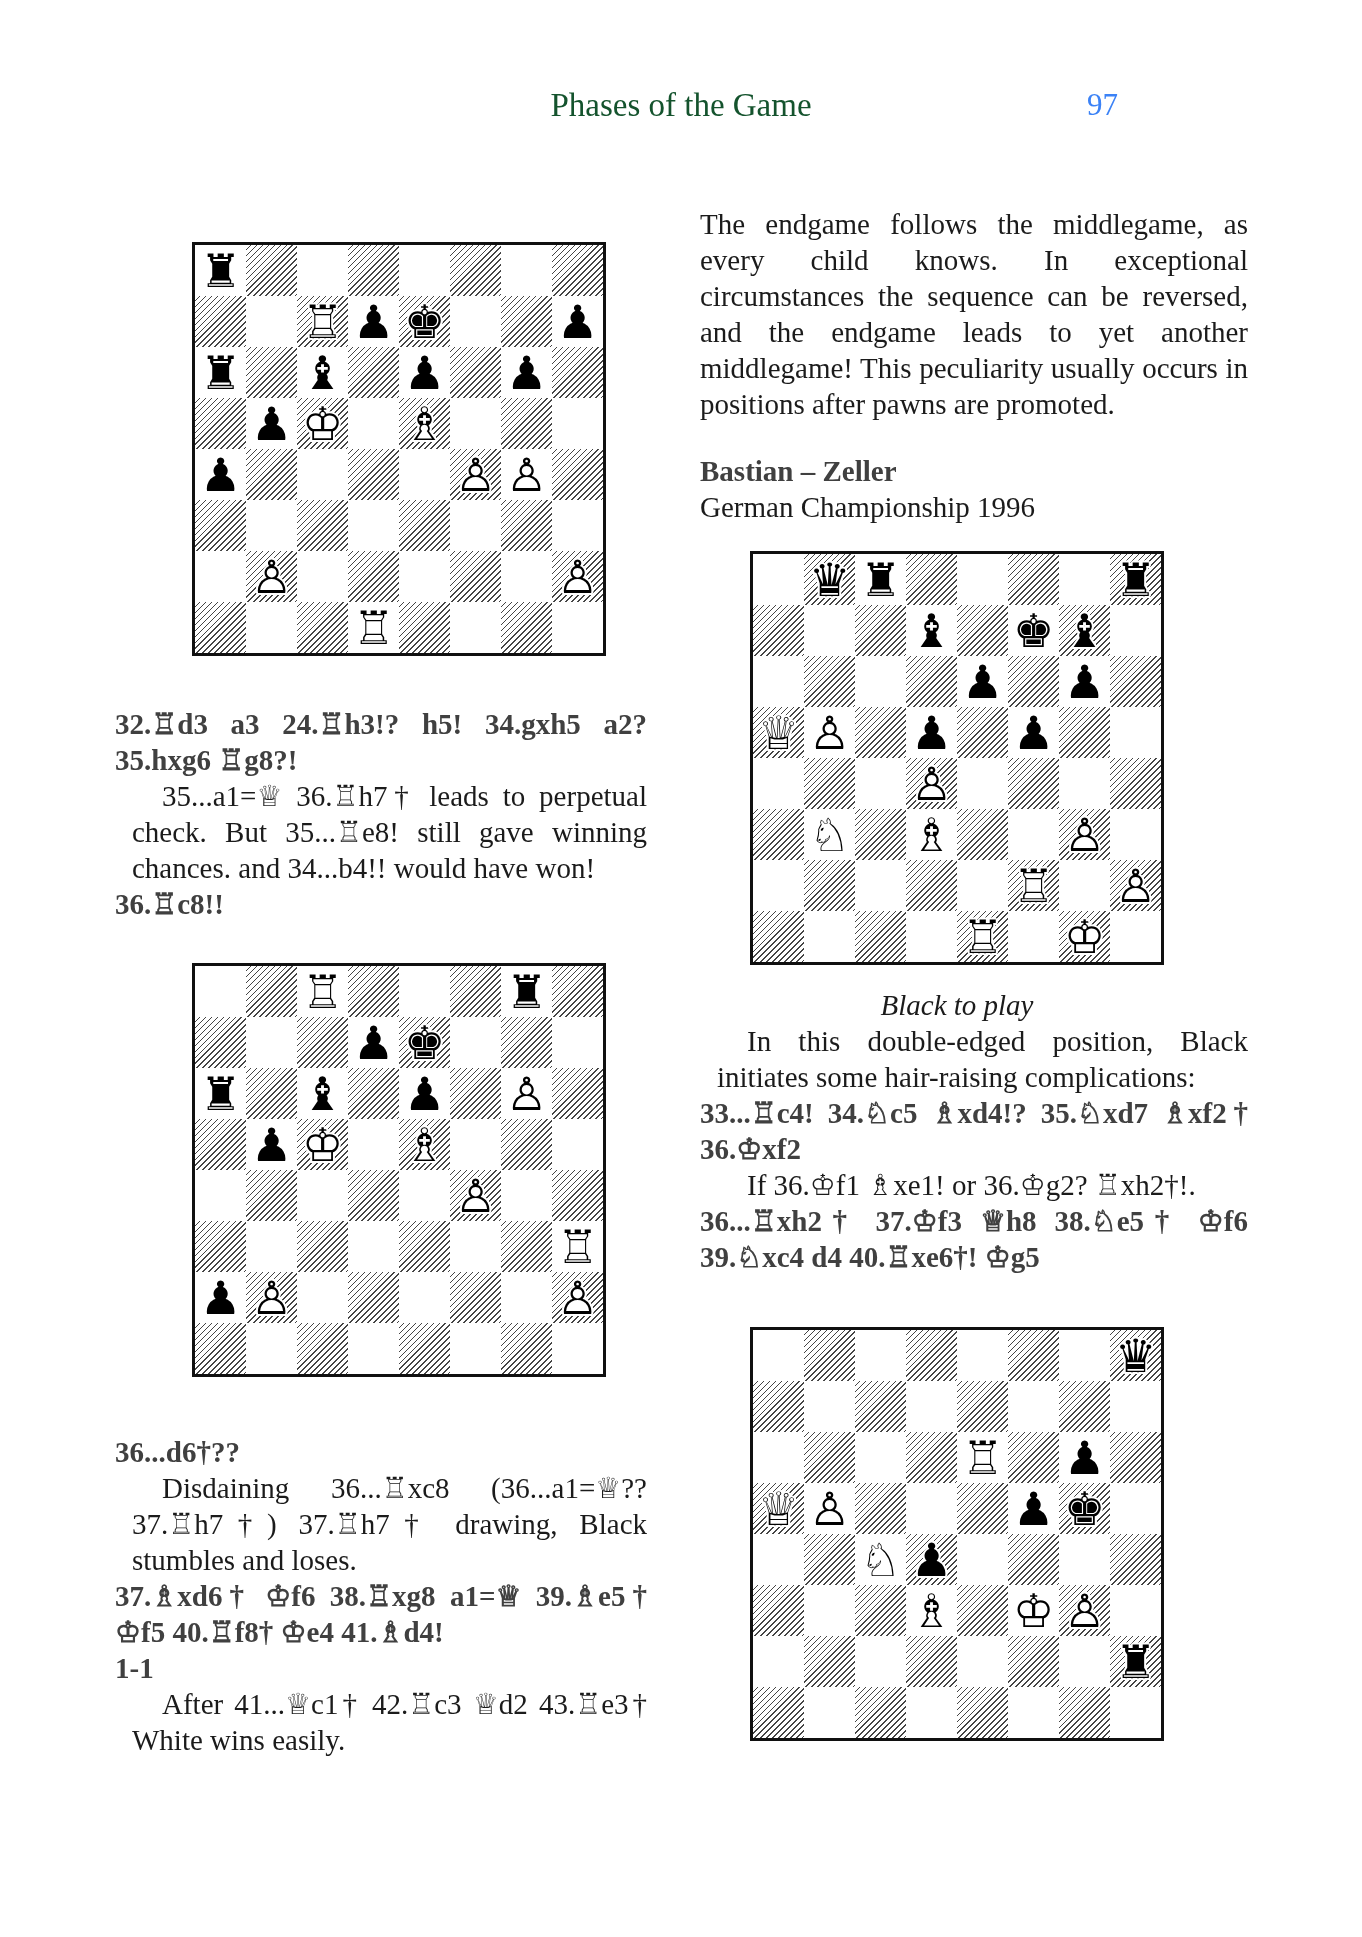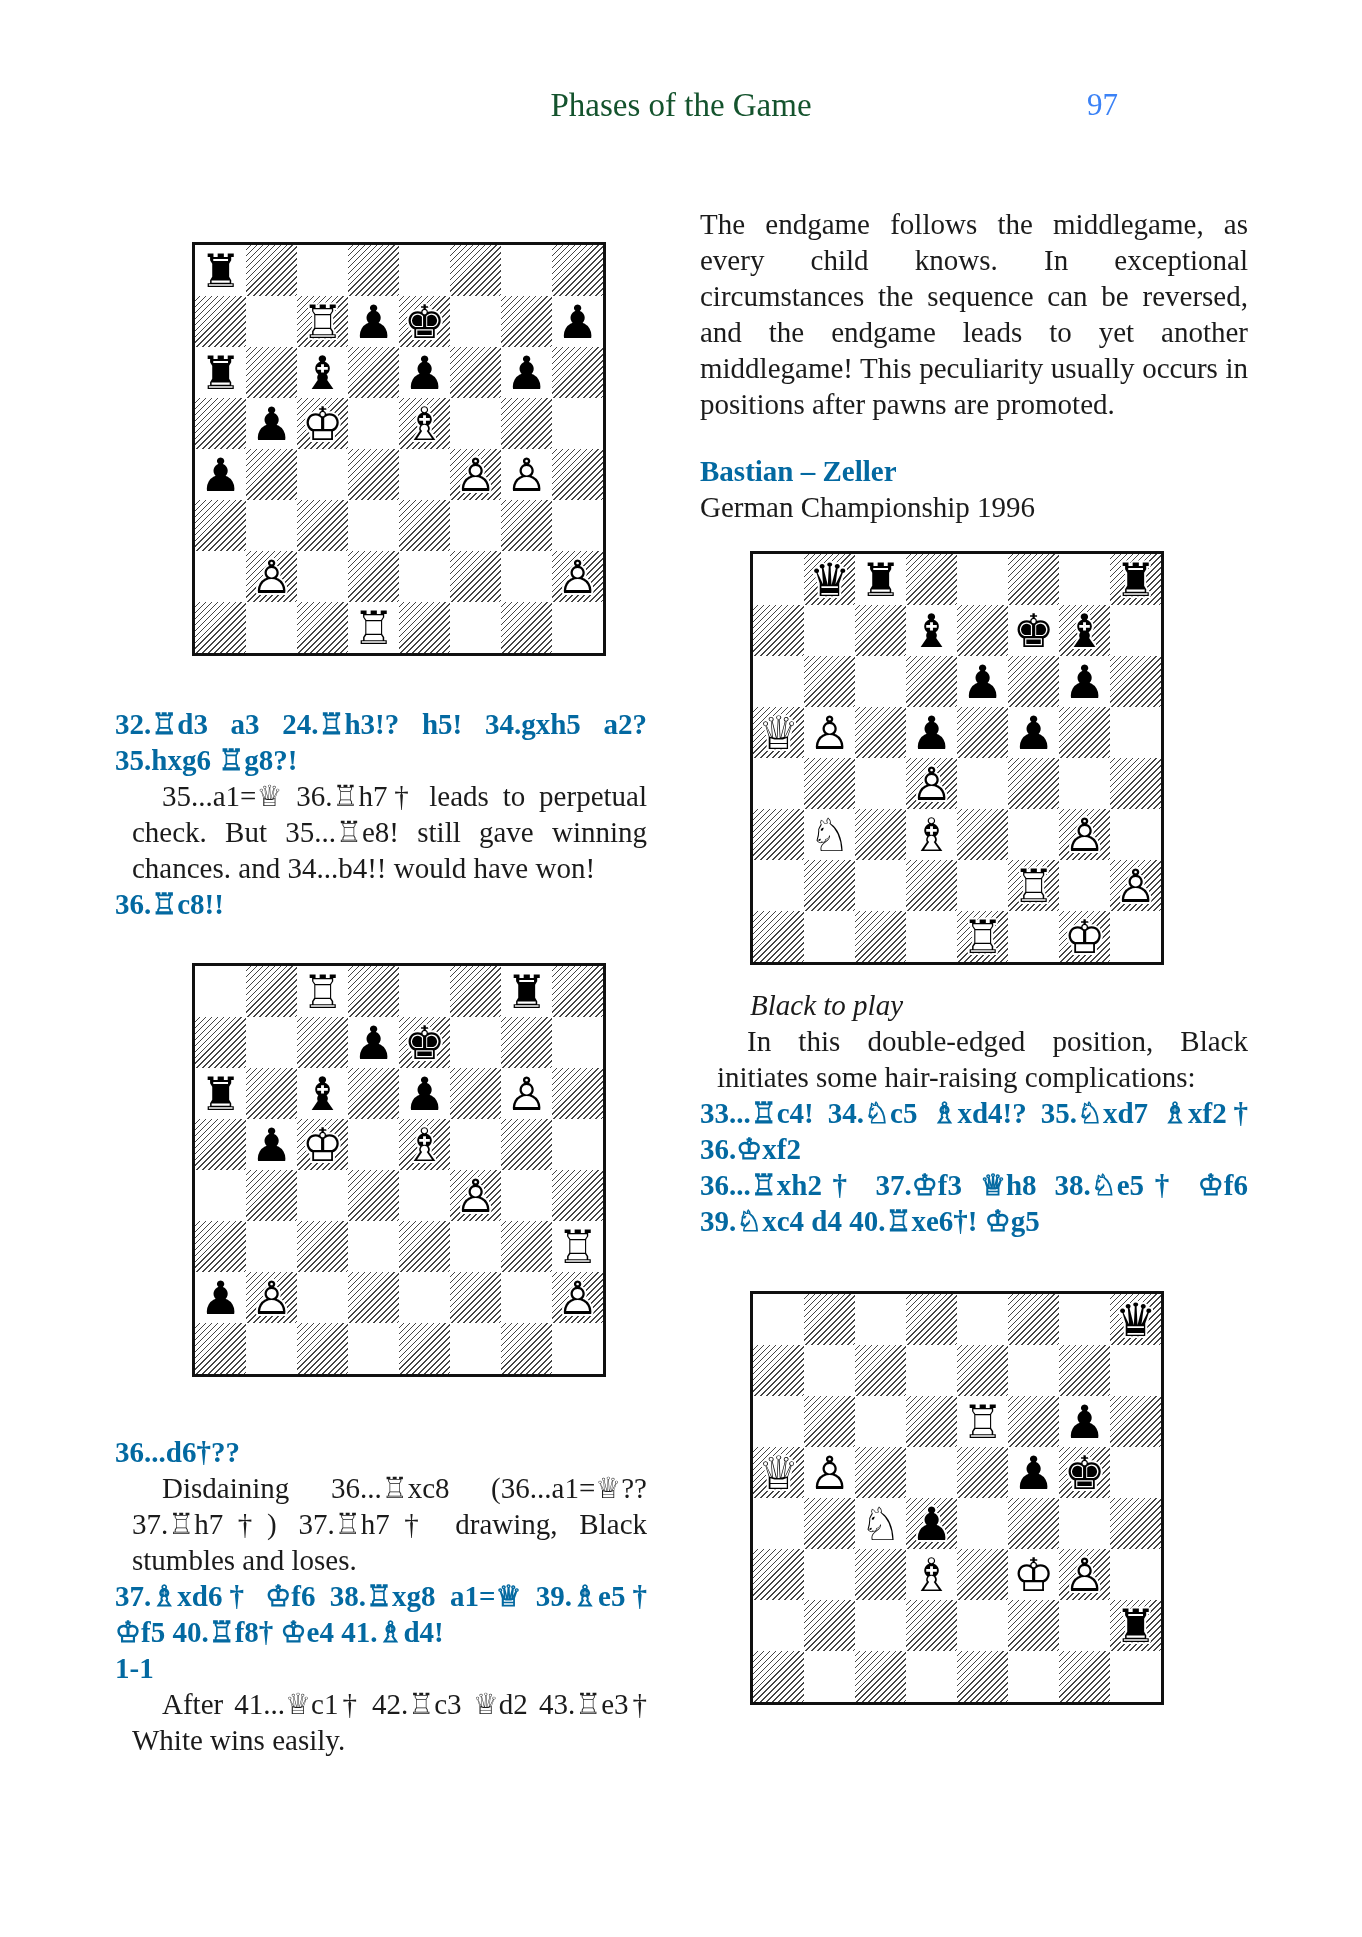--- a/index.html
+++ b/index.html
@@ -13,24 +13,24 @@
     text-align:center;font-size:33px;line-height:38px;color:#14532d;
   }
   .page-num{
     position:absolute;top:86px;left:1044px;width:74px;
     text-align:right;font-size:31px;line-height:38px;color:#3b82f6;
   }
   .col{position:absolute;top:0;}
   .col-left{left:115px;width:532px;}
   .col-right{left:700px;width:548px;}
   p{margin:0;font-size:29px;line-height:36px;text-align:justify;text-justify:inter-word;}
-  .bold{font-weight:bold;color:#0369a1;}
+  .bold{font-weight:bold;color:#404040;}
   .indent{text-indent:30px;margin-left:17px;}
   .italic{font-style:italic;}
-  .center{margin-top:17px;}
+  .center{text-align:center;margin-top:17px;}
   
   .board{
     display:grid;grid-template-columns:repeat(8,51px);grid-template-rows:repeat(8,51px);
     width:408px;height:408px;border:3px solid #101010;background:#fff;box-sizing:content-box;
   }
   .dia-left{margin-left:77px;}
   .dia-right{margin-left:50px;}
   .sq{position:relative;width:51px;height:51px;}
   .sq.light{background:#ffffff;}
   .sq.dark{background:repeating-linear-gradient(135deg,#ffffff 0 3.1px,#454545 3.1px 4.2px);}
@@ -408,20 +408,21 @@
         <span class="pc under halo">♚</span>
         <span class="pc over">♔</span>
       </div>
       <div class="sq light"></div>
     </div>
   <div id="r-caption" class="caption-wrap">
     <p class="italic center">Black to play</p>
   </div>
   <p class="indent">In this double-edged position, Black initiates some hair-raising complications:</p>
   <p class="bold">33...♖c4! 34.♘c5 ♗xd4!? 35.♘xd7 ♗xf2† 36.♔xf2</p>
+  <p class="indent">If 36.♔f1 ♗xe1! or 36.♔g2? ♖xh2†!.</p>
   <p class="bold">36...♖xh2† 37.♔f3 ♕h8 38.♘e5† ♔f6 39.♘xc4 d4 40.♖xe6†! ♔g5</p>
   <div id="d4" class="board dia-right">
       <div class="sq light"></div>
       <div class="sq dark"></div>
       <div class="sq light"></div>
       <div class="sq dark"></div>
       <div class="sq light"></div>
       <div class="sq dark"></div>
       <div class="sq light"></div>
       <div class="sq dark">

